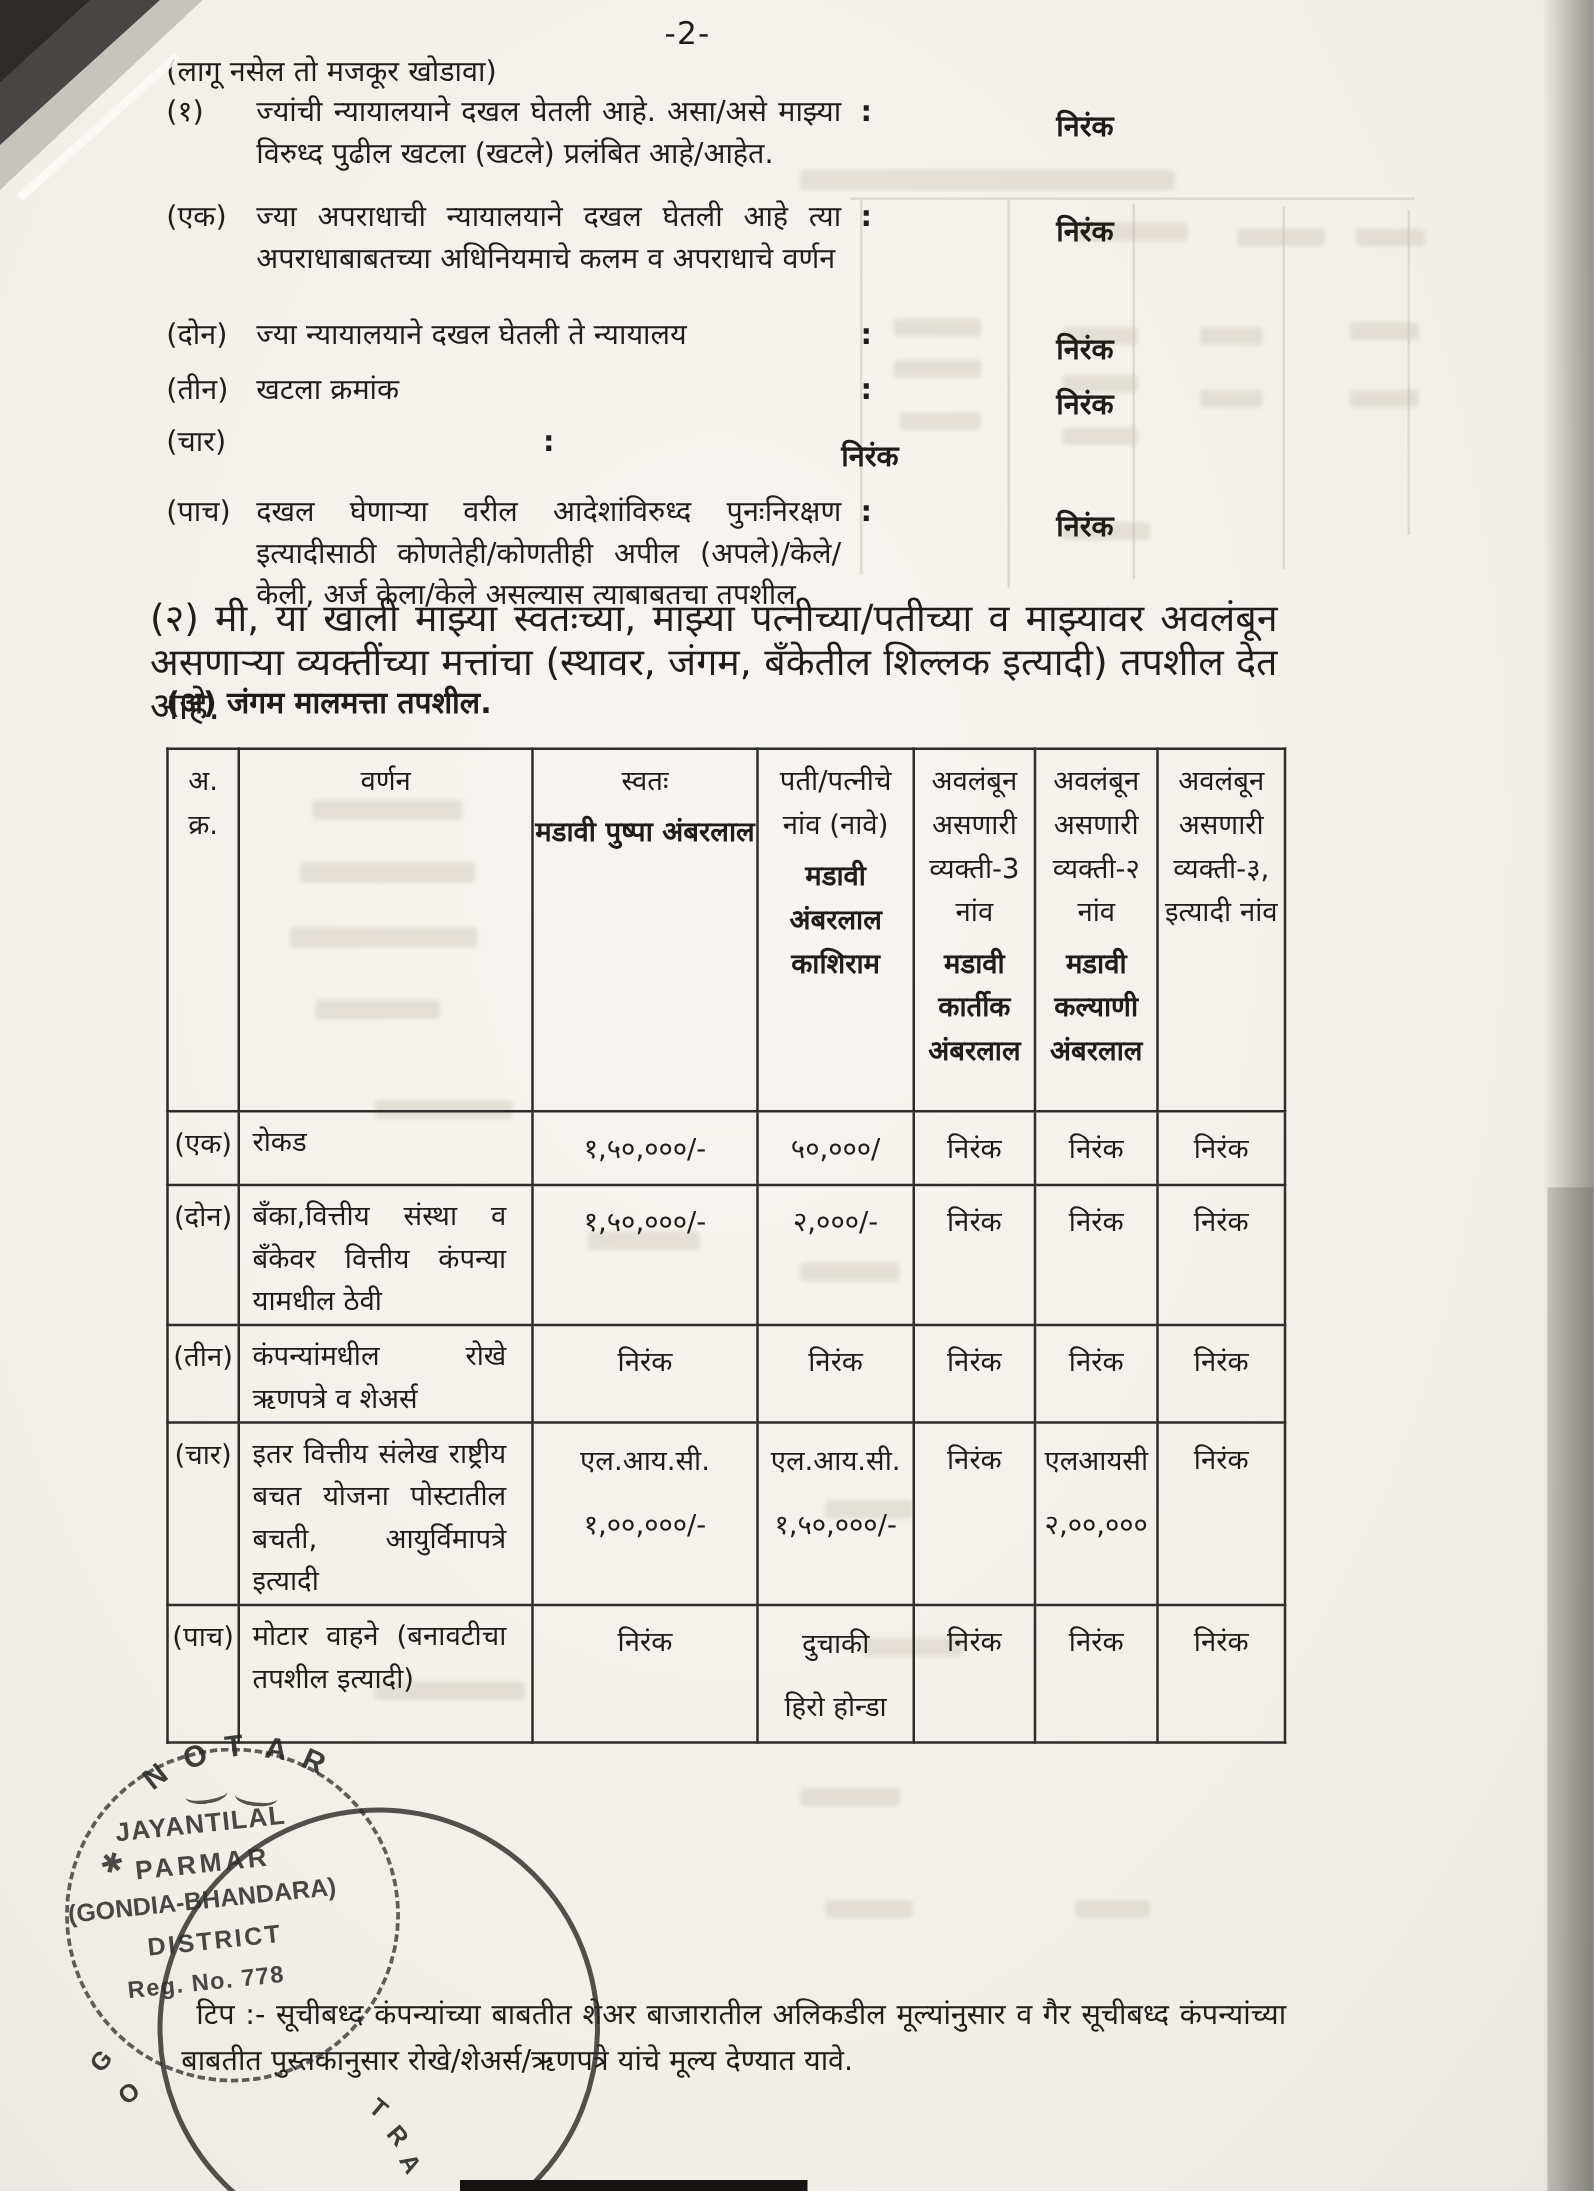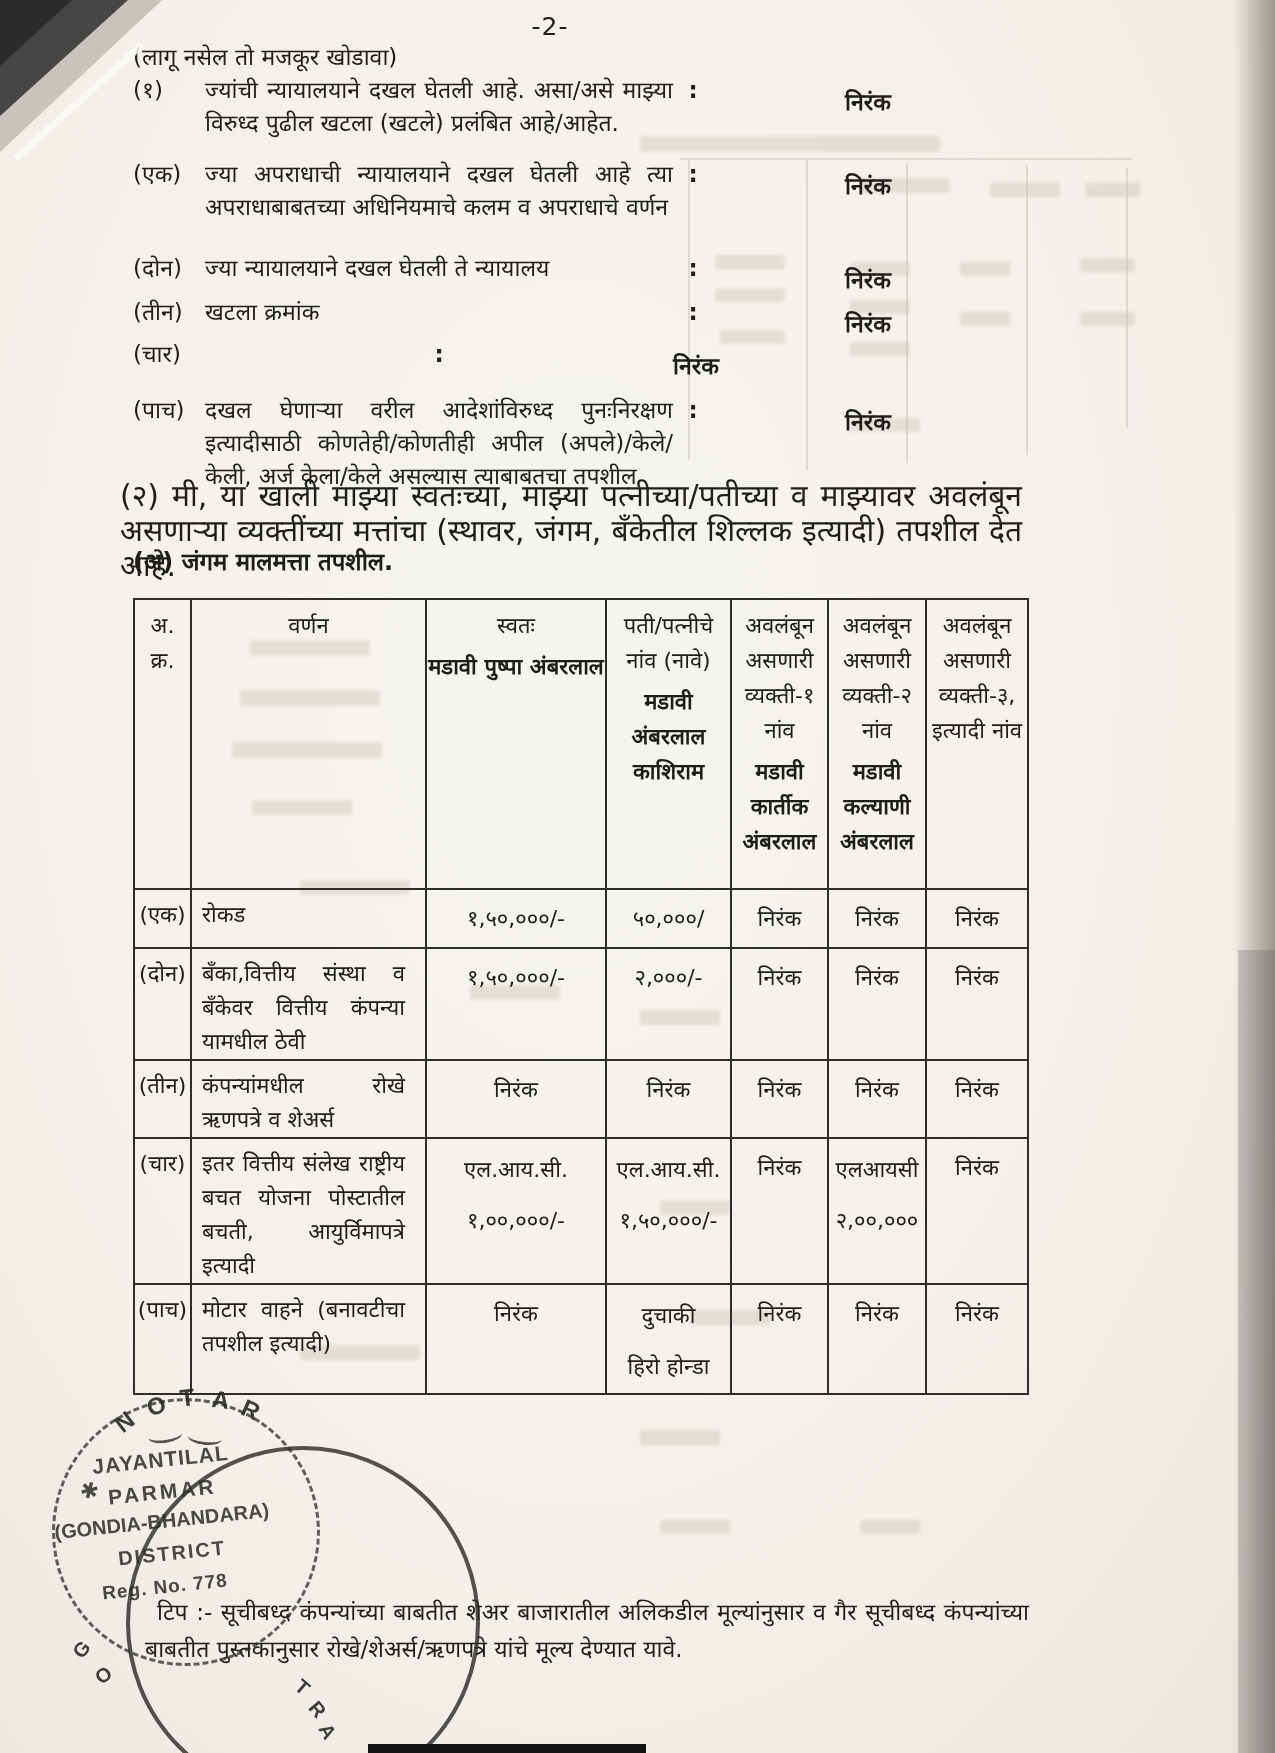--- a/index.html
+++ b/index.html
@@ -157,21 +157,21 @@
       <td class="hc">वर्णन</td>
       <td class="hc">
         <span>स्वतः</span>
         <span class="hname">मडावी पुष्पा अंबरलाल</span>
       </td>
       <td class="hc">
         <span>पती/पत्नीचे नांव (नावे)</span>
         <span class="hname">मडावी अंबरलाल काशिराम</span>
       </td>
       <td class="hc">
-        <span>अवलंबून असणारी व्यक्ती-१ नांव</span>
+        <span>अवलंबून असणारी व्यक्ती-3 नांव</span>
         <span class="hname">मडावी कार्तीक अंबरलाल</span>
       </td>
       <td class="hc">
         <span>अवलंबून असणारी व्यक्ती-२ नांव</span>
         <span class="hname">मडावी कल्याणी अंबरलाल</span>
       </td>
       <td class="hc">
         <span>अवलंबून असणारी व्यक्ती-३, इत्यादी नांव</span>
       </td>
     </tr>

